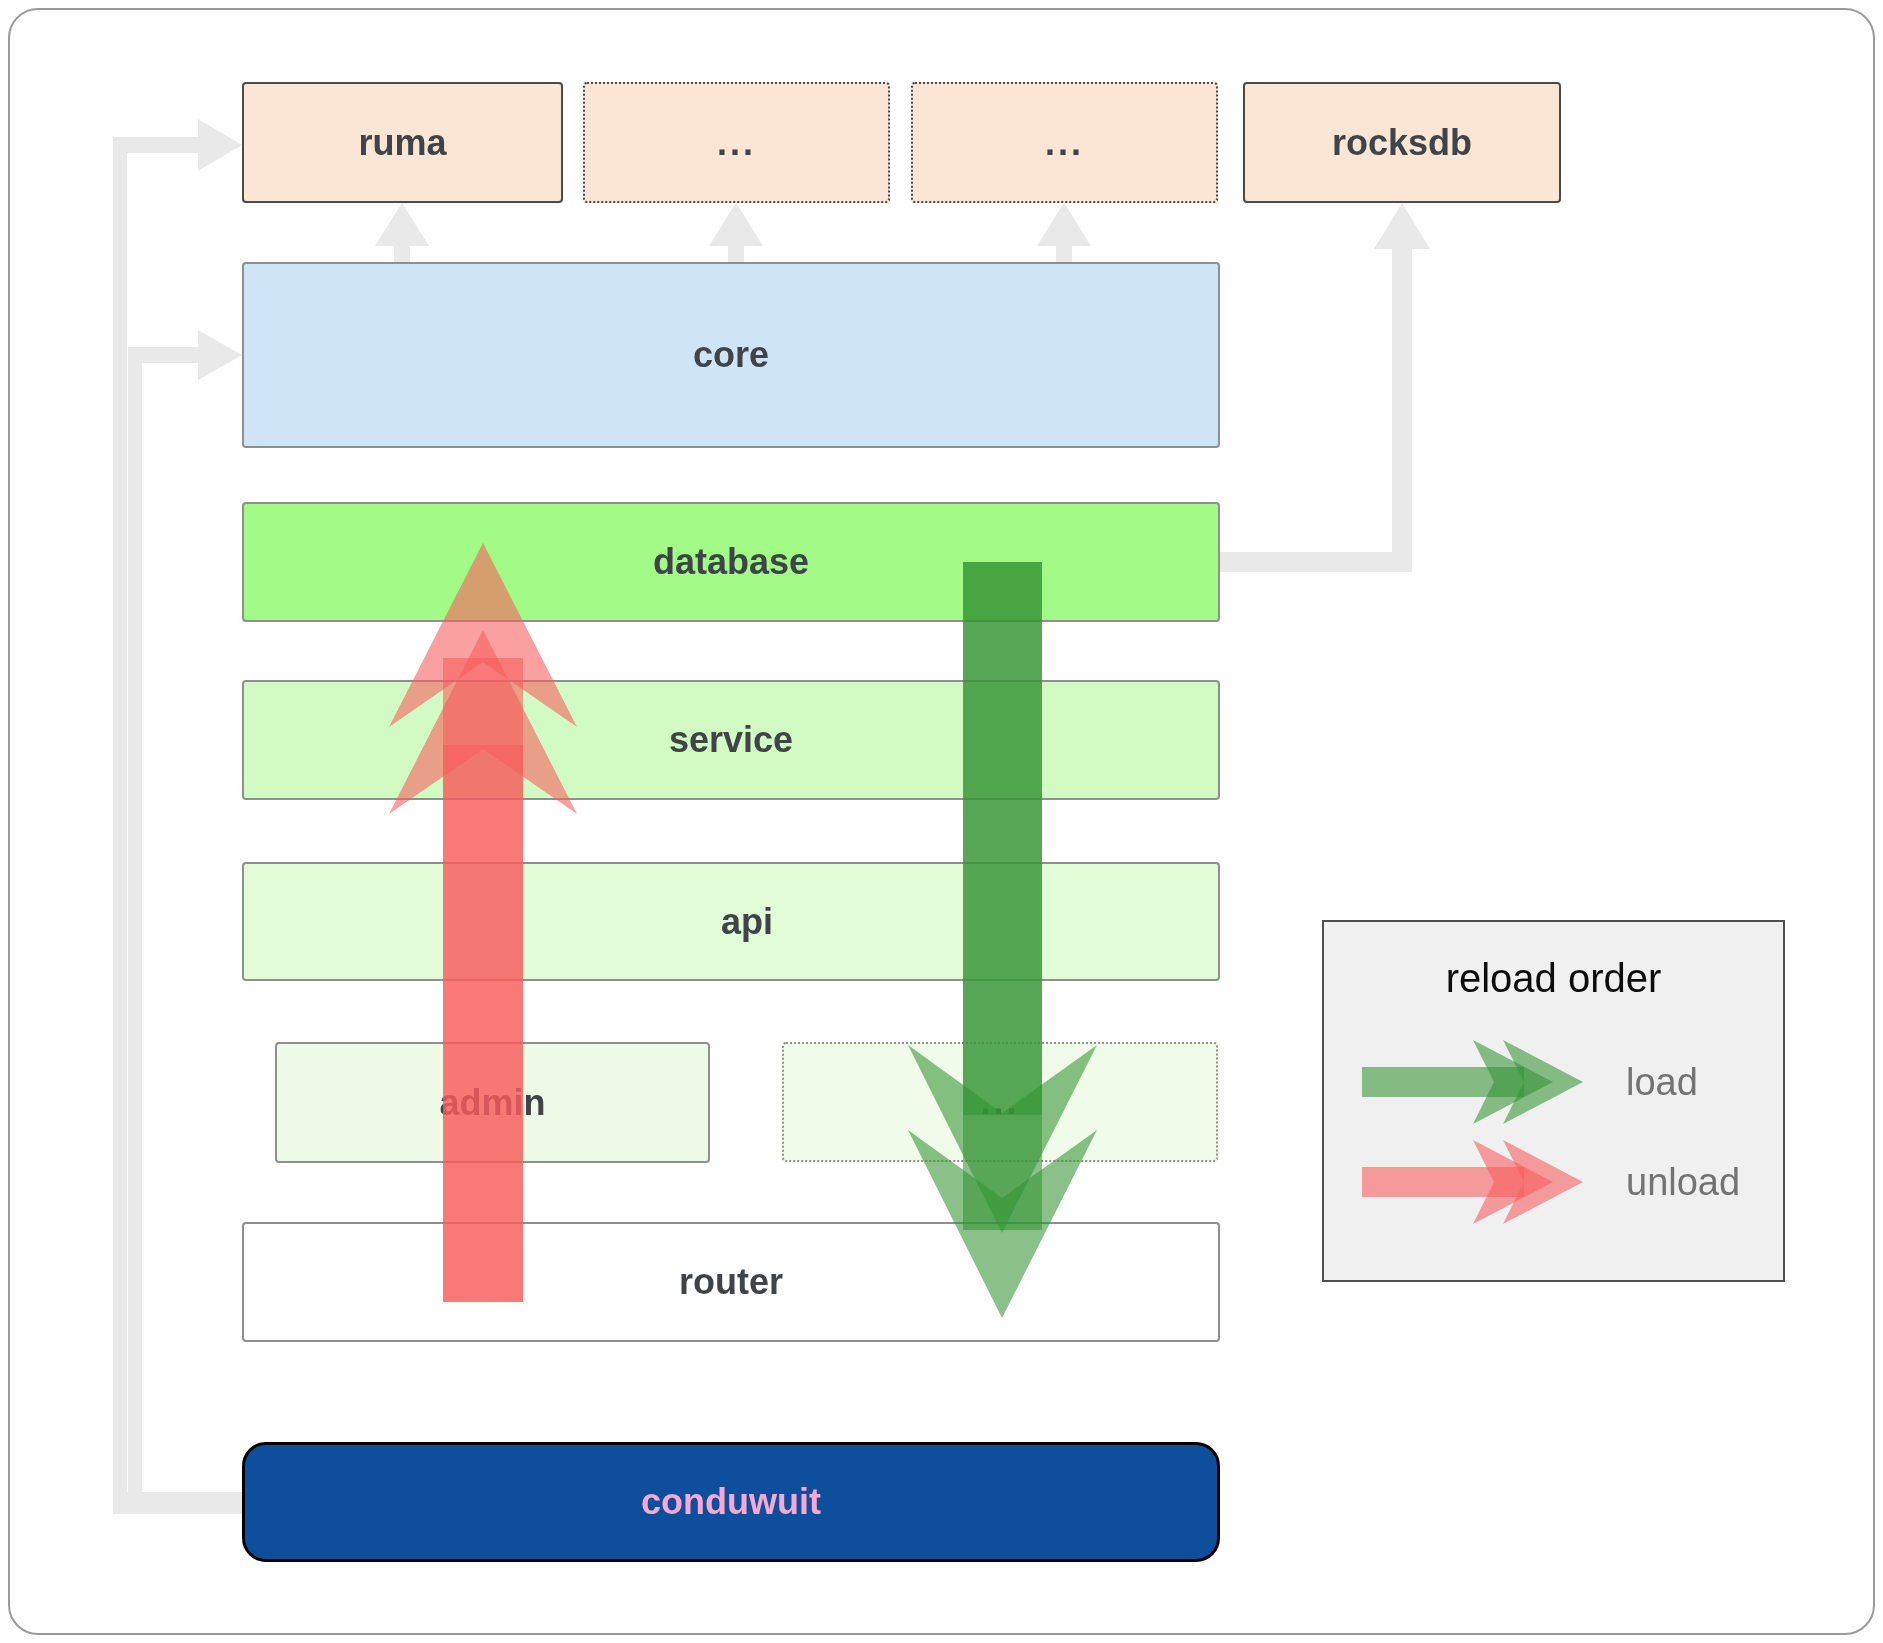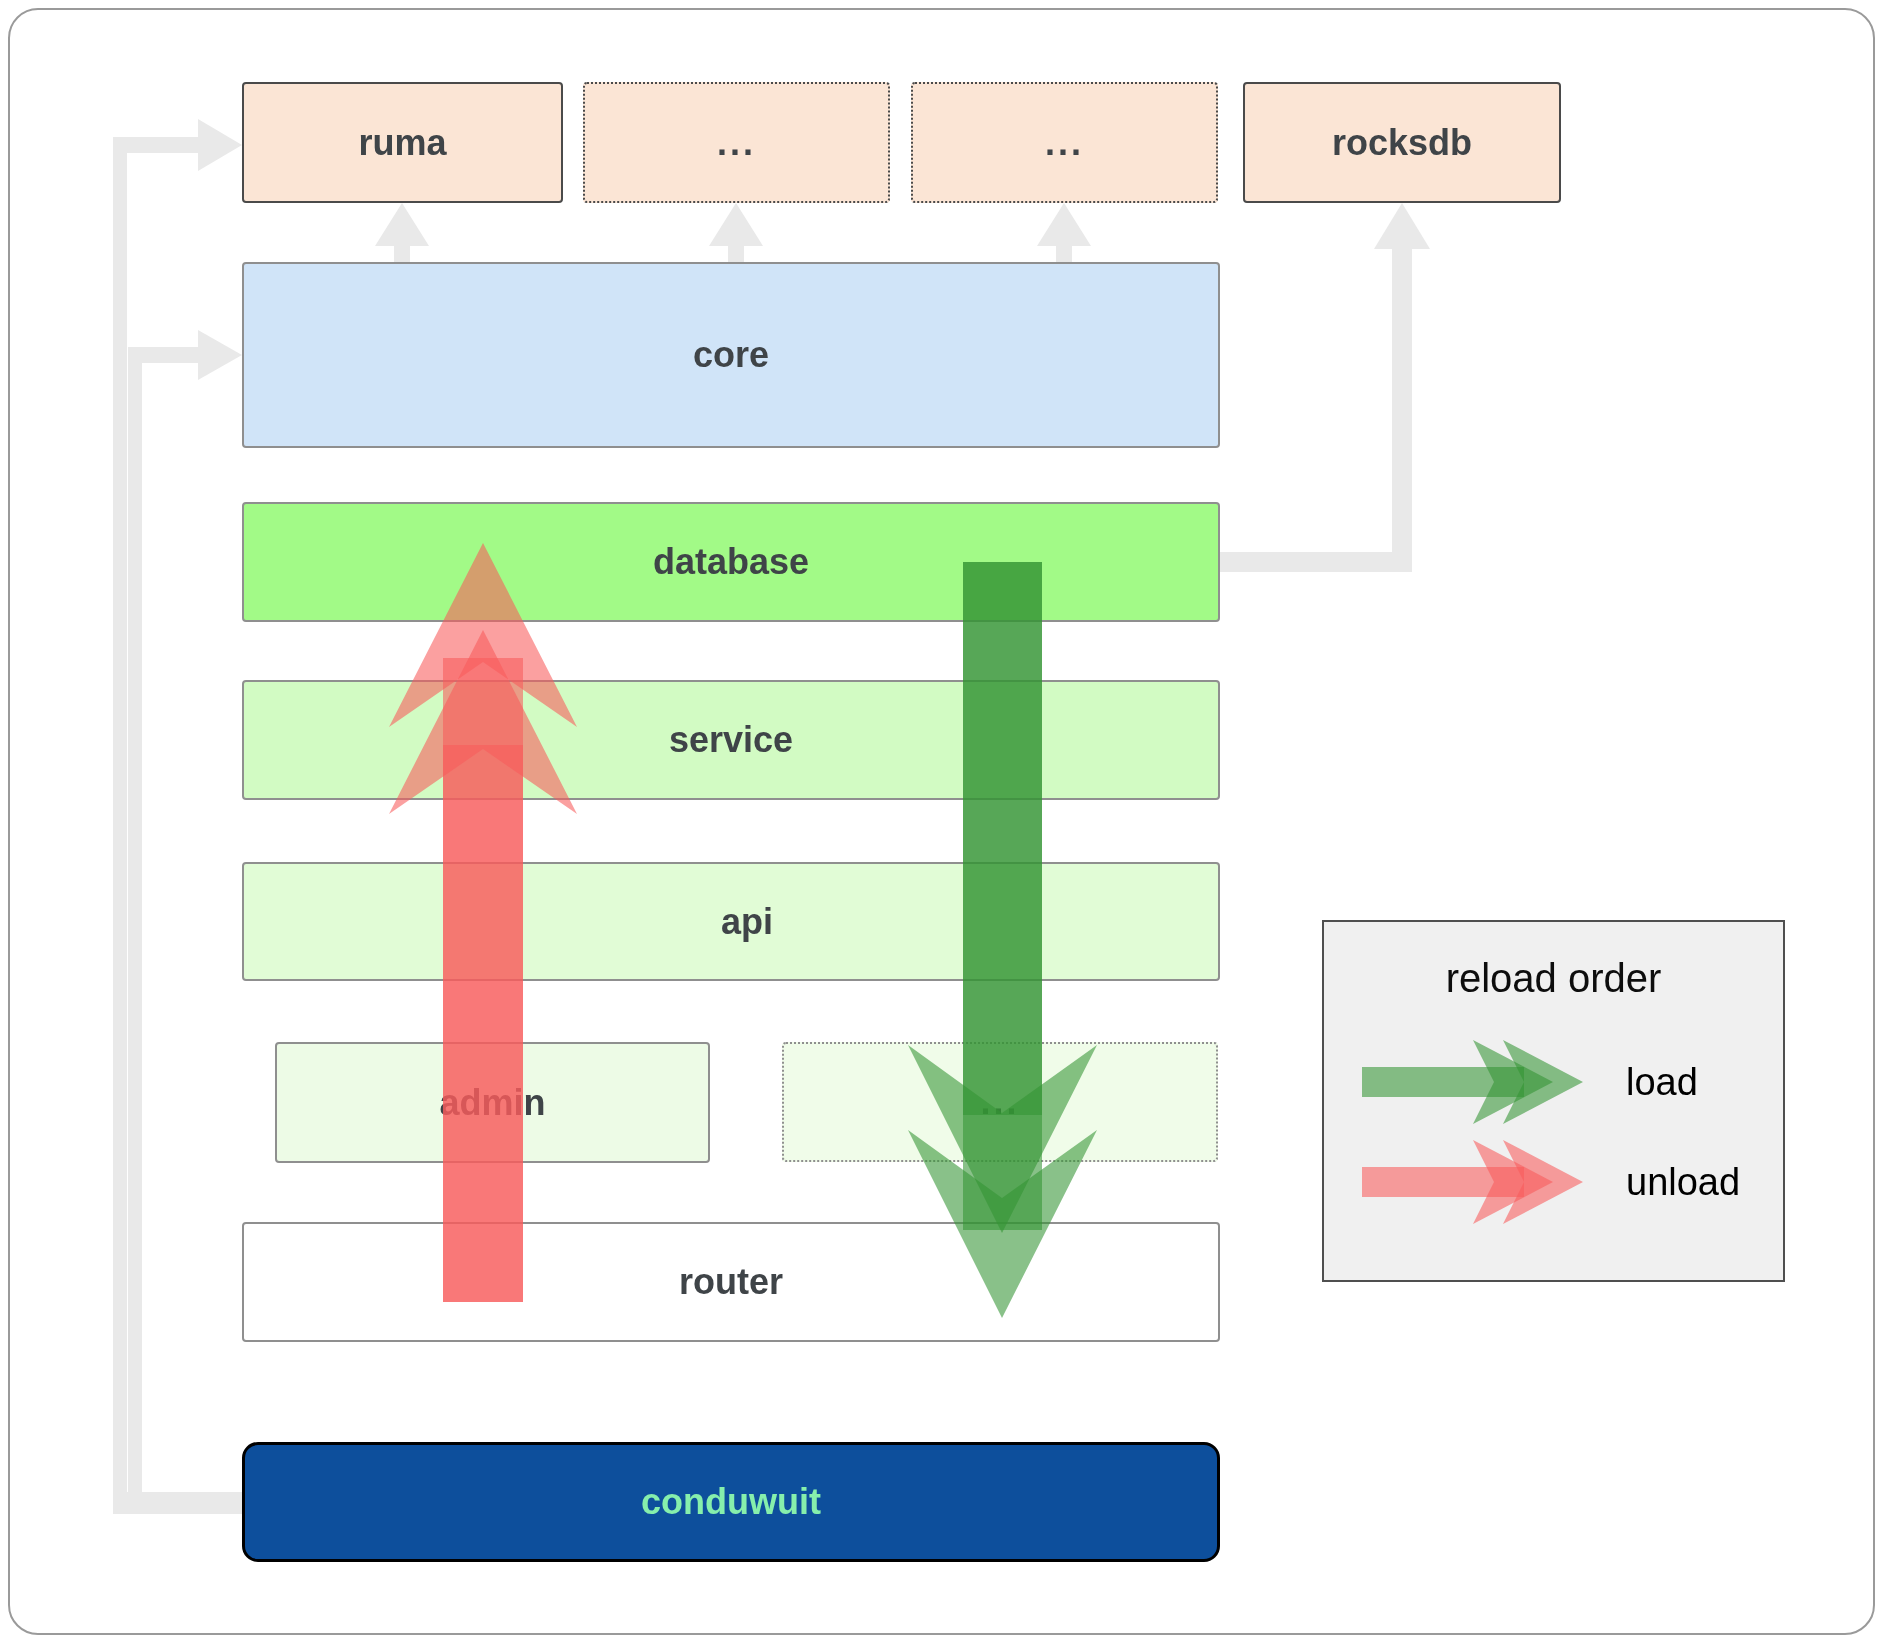--- a/index.html
+++ b/index.html
@@ -22,28 +22,28 @@
   .soft{border:2px solid #8f8f8f;}
   .dots-label{letter-spacing:3px;font-weight:700;}
   #node-core{background:var(--core-fill);}
   #node-database{background:var(--database-fill);}
   #node-service{background:var(--service-fill);}
   #node-api{background:var(--api-fill);padding-left:32px;}
   #node-admin{background:var(--admin-fill);}
   #node-dots3{background:var(--dots-fill);border-style:dotted;}
   #node-router{background:var(--router-fill);text-align:right;}
   #node-conduwuit{background:var(--conduwuit-fill);border:3px solid #000;
-                  border-radius:16px;color:#86efac;}
+                  border-radius:24px;color:#f9a8d4;}
   #overlay{position:absolute;left:0;top:0;pointer-events:none;}
   .legend{position:absolute;left:1322px;top:920px;width:463px;height:362px;
           box-sizing:border-box;background:var(--legend-bg);border:2.5px solid #4f4f4f;}
   .legend-title{position:absolute;left:1322px;top:952px;width:463px;text-align:center;
           font-size:40px;line-height:52px;color:#0d0d0d;}
   .legend-label{position:absolute;left:1626px;width:230px;height:52px;line-height:52px;
-          font-size:38px;color:#000000;}
+          font-size:38px;color:#737373;}
   #legend-load-label{top:1056px;}
   #legend-unload-label{top:1156px;}
 </style>
 </head>
 <body>
 
 <div id="canvas">
   <div class="frame"></div>
 
   <div class="node peach r22" id="node-ruma" style="left:242px;top:82px;width:321px;height:121px;">

